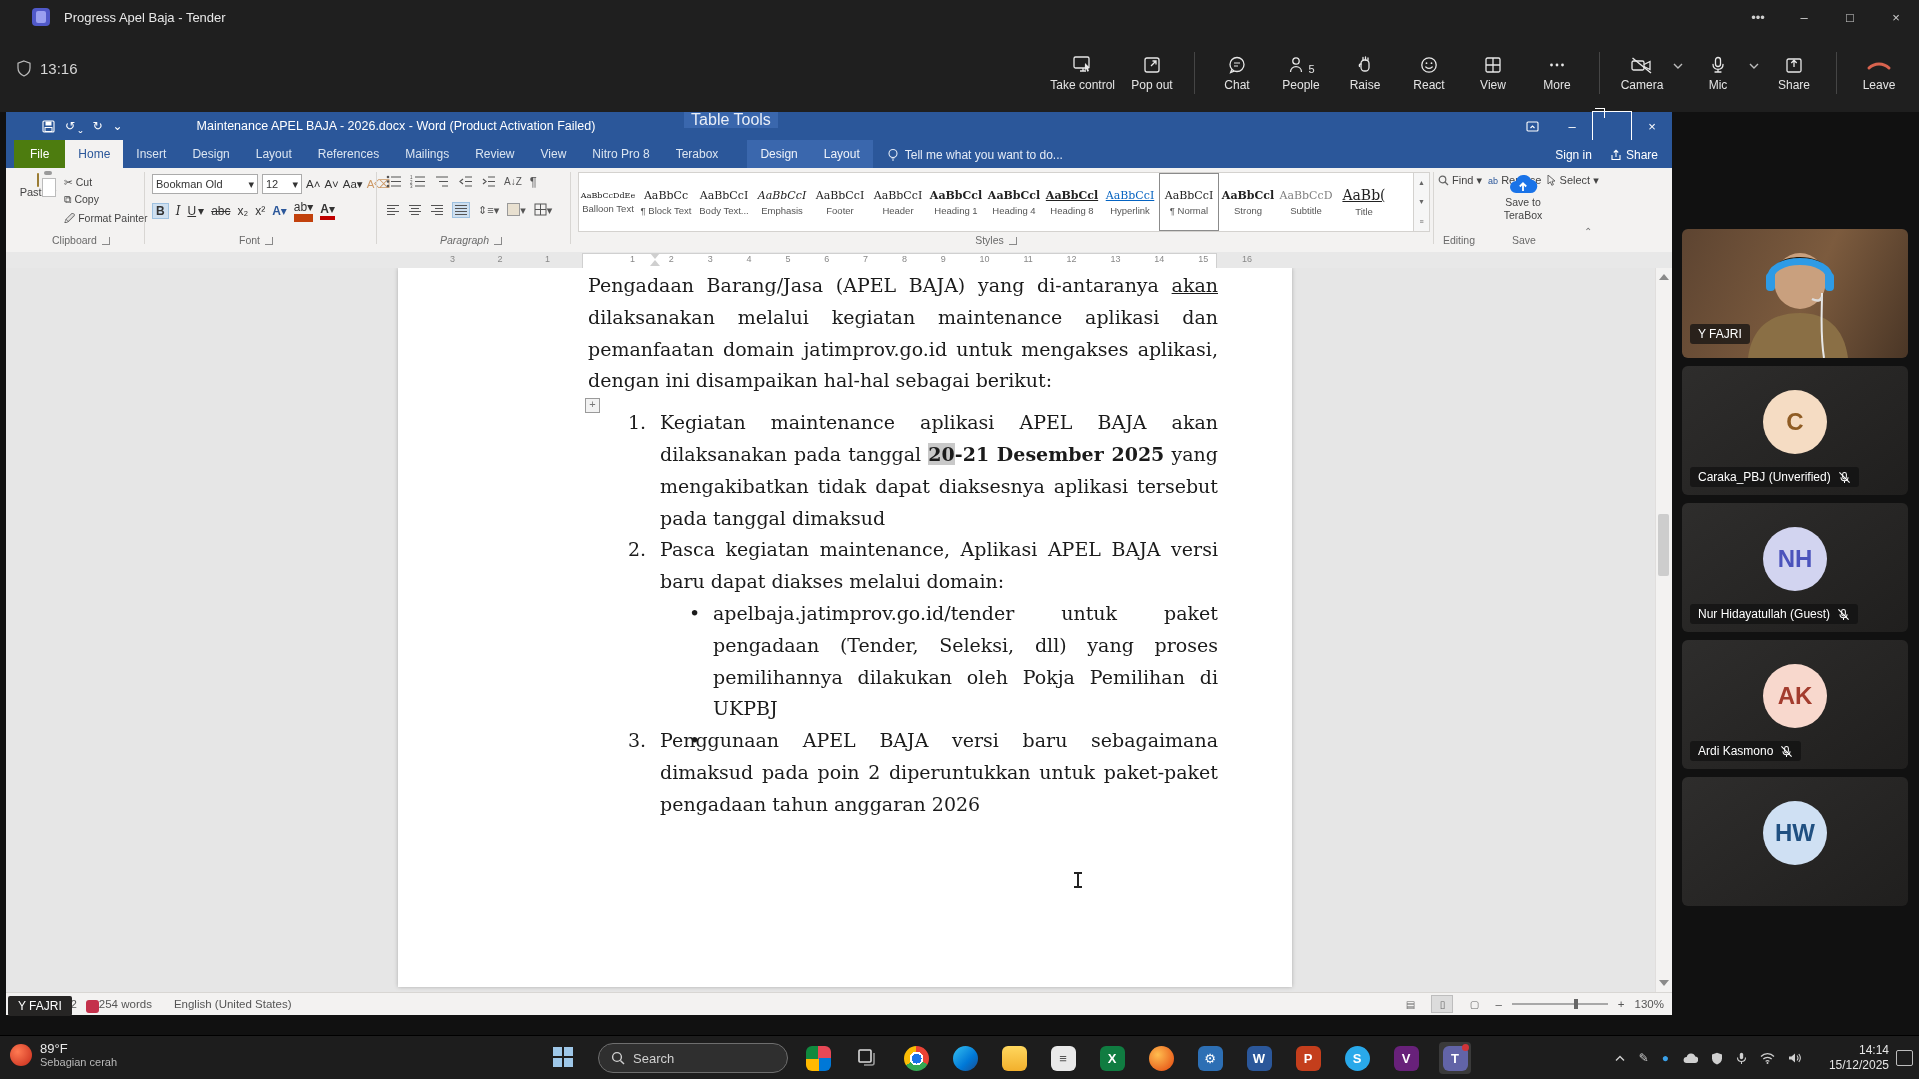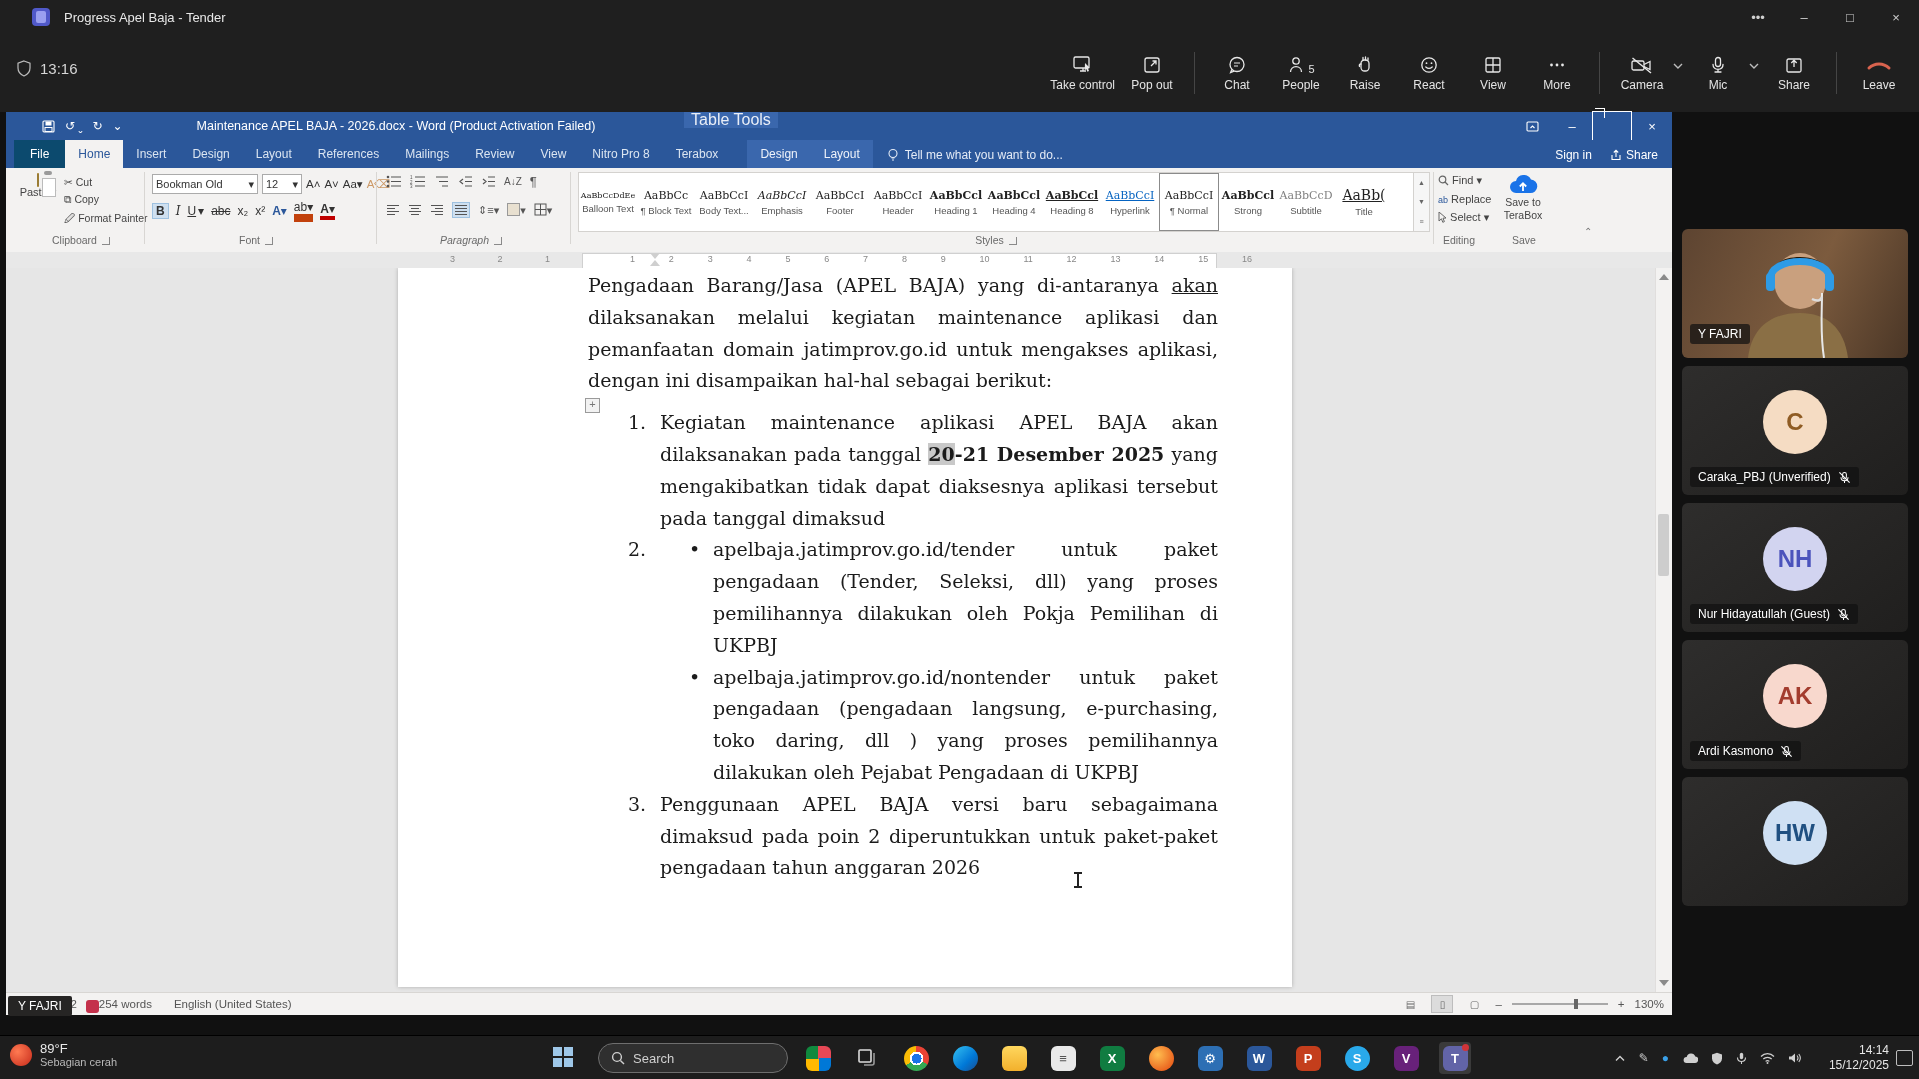--- a/index.html
+++ b/index.html
@@ -28,21 +28,21 @@
   .qat{display:flex;align-items:center;gap:10px;margin-left:36px;font-size:12px;color:#fff;}
   .wtitle-text{position:absolute;left:170px;width:440px;text-align:center;font-size:12.5px;color:#fff;}
   .tools-chip{position:absolute;left:678px;top:0;width:94px;height:16px;background:#3a67ad;color:#e9eef7;
     font-size:16px;display:flex;align-items:center;justify-content:center;}
   .wtitle-ctrl{position:absolute;right:0;top:0;height:28px;display:flex;}
   .wtitle-ctrl span{width:40px;height:28px;display:flex;align-items:center;justify-content:center;color:#fff;font-size:13px;}
   .restore-ic{width:9px;height:9px;border:1px solid #fff;position:relative;}
   .restore-ic i{position:absolute;left:2px;top:-4px;width:9px;height:9px;border:1px solid #fff;border-bottom:none;border-left:none;}
   .wtabs{left:0;top:28px;width:1666px;height:28px;background:#2b579a;display:flex;align-items:flex-end;color:#dbe5f1;font-size:12px;}
   .tab{padding:6px 13px;line-height:16px;}
-  .tab.file{background:#0c4a6e;color:#fff;margin-left:8px;padding:6px 16px;}
+  .tab.file{background:#4d7c0f;color:#fff;margin-left:8px;padding:6px 16px;}
   .tab.active{background:#f3f2f1;color:#2b579a;}
   .tab.ctx{background:#3a67ad;color:#eef2fa;}
   .tab.gap{margin-left:16px;}
   .tellme{display:flex;align-items:center;gap:6px;color:#e4ebf6;font-size:12px;margin-left:14px;padding-bottom:6px;}
   .wtabs-right{margin-left:auto;display:flex;align-items:center;gap:18px;color:#fff;font-size:12px;padding:0 14px 6px 0;}
   
   .wribbon{left:0;top:56px;width:1666px;height:84px;background:#f3f2f1;border-bottom:1px solid #d8d6d3;font-size:11px;color:#444;}
   .grp-sep{position:absolute;top:4px;width:1px;height:72px;background:#d8d6d3;}
   .grp-label{position:absolute;top:66px;font-size:10.5px;color:#6a6a6a;text-align:center;}
   .launcher{display:inline-block;width:7px;height:7px;border-right:1px solid #8a8a8a;border-bottom:1px solid #8a8a8a;margin-left:5px;vertical-align:-1px;}
@@ -69,21 +69,21 @@
   .style-box.tiny .style-sample{font-size:8px;}
   .style-box.italic .style-sample{font-style:italic;}
   .style-box.bold .style-sample{font-weight:bold;}
   .style-box.boldu .style-sample{font-weight:bold;text-decoration:underline;}
   .style-box.link .style-sample{color:#0563c1;text-decoration:underline;}
   .style-box.muted .style-sample{color:#808080;}
   .style-box.title .style-sample{font-size:14px;text-decoration:underline;font-weight:normal;}
   .style-box.sel{border:1px solid #8b8b8b;background:#fff;}
   .style-scroll{position:absolute;left:1407px;top:4px;width:15px;height:58px;border:1px solid #d4d2cf;background:#f6f6f6;
     display:flex;flex-direction:column;align-items:center;justify-content:space-around;font-size:7px;color:#666;}
-  .edit-col{position:absolute;left:1432px;top:6px;display:flex;flex-direction:column;gap:6px;font-size:11px;color:#444;}
+  .edit-col{position:absolute;left:1432px;top:6px;display:flex;gap:6px;font-size:11px;color:#444;}
   .terabox{position:absolute;left:1488px;top:4px;width:58px;text-align:center;font-size:10.5px;color:#444;line-height:13px;}
   .ribbon-collapse{position:absolute;left:1578px;top:58px;color:#777;font-size:10px;}
   
   .wruler{left:0;top:140px;width:1666px;height:16px;background:#e8e8e8;}
   .ruler-white{position:absolute;left:576px;top:1px;width:633px;height:14px;background:#fff;border:1px solid #d0d0d0;}
   .ruler-nums-l{position:absolute;left:444px;top:2px;width:100px;display:flex;justify-content:space-between;font-size:9px;color:#888;}
   .ruler-nums-r{position:absolute;left:624px;top:2px;width:622px;display:flex;justify-content:space-between;font-size:9px;color:#888;}
   .ind-top{position:absolute;left:644px;top:1px;width:0;height:0;border-left:5px solid transparent;border-right:5px solid transparent;border-top:6px solid #cfcfcf;}
   .ind-bot{position:absolute;left:644px;top:8px;width:0;height:0;border-left:5px solid transparent;border-right:5px solid transparent;border-bottom:6px solid #cfcfcf;}
   .vruler{position:absolute;left:8px;top:156px;width:14px;height:722px;background:#e8e8e8;border-right:1px solid #dcdcdc;}
@@ -583,28 +583,28 @@
     <div class="page">
       <span class="tbl-handle">+</span>
       <div class="doctext">
         <p style="margin:0;"><span>Pengadaan Barang/Jasa (APEL BAJA) yang di-antaranya </span><span class="u">akan</span><span> dilaksanakan melalui kegiatan maintenance aplikasi dan pemanfaatan domain jatimprov.go.id untuk mengakses aplikasi, dengan ini disampaikan hal-hal sebagai berikut:</span></p>
         <div class="li first">
           <span class="num">1.</span>
           <span>Kegiatan maintenance aplikasi APEL BAJA akan dilaksanakan pada tanggal </span><span class="b selbg">20</span><span class="b">-21 Desember 2025</span><span> yang mengakibatkan tidak dapat diaksesnya aplikasi tersebut pada tanggal dimaksud</span>
         </div>
         <div class="li">
           <span class="num">2.</span>
+          <span>Pasca kegiatan maintenance, Aplikasi APEL BAJA versi baru dapat diakses melalui domain:</span>
         </div>
         <div class="bullet">
           <span class="marker">•</span>
           <span>apelbaja.jatimprov.go.id/tender untuk paket pengadaan (Tender, Seleksi, dll) yang proses pemilihannya dilakukan oleh Pokja Pemilihan di UKPBJ</span>
         </div>
         <div class="bullet">
           <span class="marker">•</span>
-          <span>apelbaja.jatimprov.go.id/nontender untuk paket pengadaan (pengadaan langsung, e-purchasing, toko daring, dll ) yang proses pemilihannya dilakukan oleh Pejabat Pengadaan di UKPBJ</span>
         </div>
         <div class="li">
           <span class="num">3.</span>
           <span>Penggunaan APEL BAJA versi baru sebagaimana dimaksud pada poin 2 diperuntukkan untuk paket-paket pengadaan tahun anggaran 2026</span>
         </div>
       </div>
     </div>
     <span class="ibeam">
         <i></i>
       </span>

